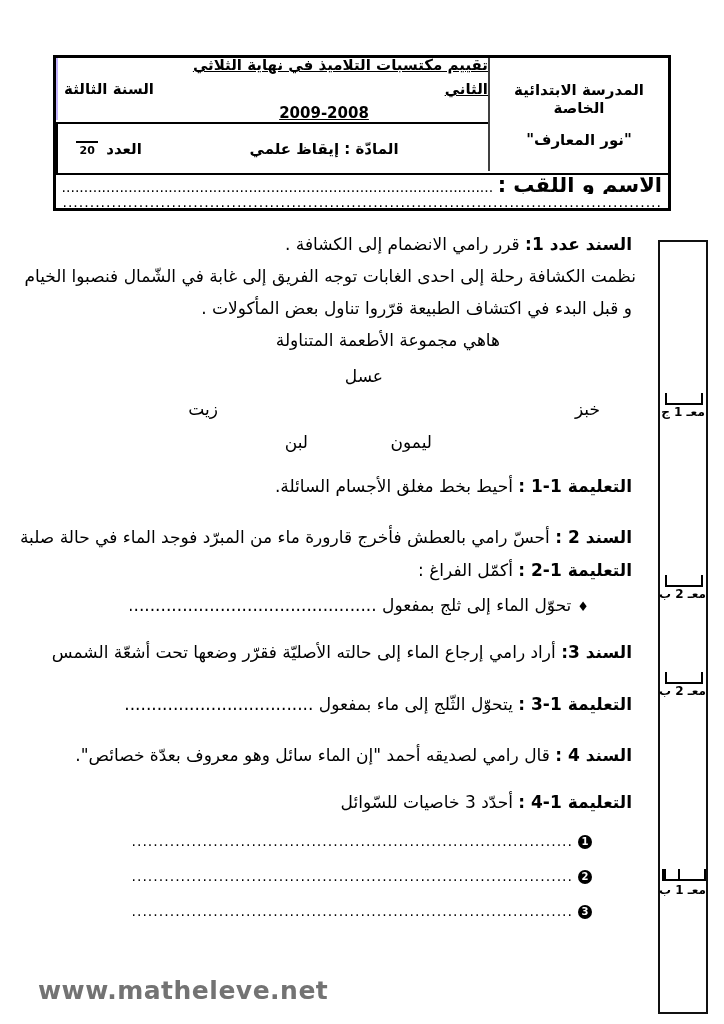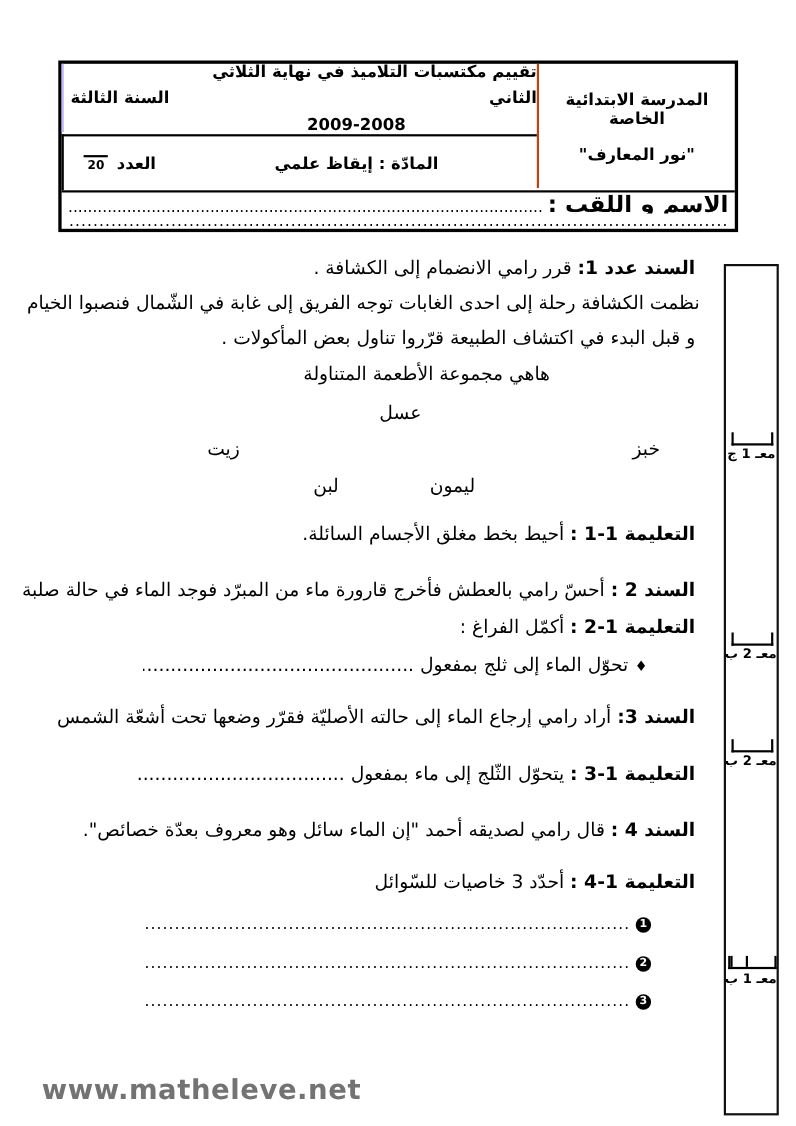--- a/index.html
+++ b/index.html
@@ -2,30 +2,30 @@
 <html lang="ar"><head>
 <meta charset="utf-8">
 <style>
   html,body{margin:0;padding:0;background:#e8e8e8;}
   .page{position:relative;width:724px;height:1024px;background:#ffffff;overflow:hidden;
         font-family:"DejaVu Sans",sans-serif;color:#000;direction:rtl;}
 
   
   .hdr{position:absolute;left:53px;top:55px;width:612px;height:150px;border:3px solid #000;}
   .hdr-upper{position:absolute;top:0;left:0;right:0;height:113px;}
-  .school-cell{position:absolute;top:0;right:0;width:178px;height:113px;border-left:2px solid #c2410c;
+  .school-cell{position:absolute;top:0;right:0;width:178px;height:113px;border-left:2px solid #404040;
                display:flex;flex-direction:column;justify-content:center;gap:14px;text-align:center;
                font-weight:bold;font-size:15px;}
   .grade-cell{position:absolute;top:0;left:0;width:102px;height:62px;border-left:2px solid #c4b5fd;
               display:flex;align-items:center;justify-content:center;font-weight:bold;font-size:15px;}
   .score-cell{position:absolute;top:64px;left:0;width:102px;height:49px;border-left:2px solid #000;border-top:2px solid #000;
               display:flex;align-items:center;justify-content:center;gap:8px;font-weight:bold;font-size:15px;}
   .title-cell{position:absolute;top:0;right:180px;left:104px;height:62px;
               display:flex;flex-direction:column;align-items:center;justify-content:center;
-              font-weight:bold;font-size:15px;line-height:1.6;}
+              font-weight:bold;font-size:15px;line-height:1.6;text-decoration:underline;}
   .subject-cell{position:absolute;top:64px;right:180px;left:104px;height:49px;border-top:2px solid #000;
               display:flex;align-items:center;justify-content:center;font-weight:bold;font-size:15px;}
   .name-row{position:absolute;left:0;right:0;top:115px;bottom:0;border-top:2px solid #000;
             padding:2px 6px 0 6px;font-size:14px;}
   .name-line{white-space:nowrap;overflow:hidden;height:17px;line-height:17px;}
   .name-label{font-weight:bold;font-size:21px;}
   .dots{letter-spacing:1px;}
   .frac{display:inline-flex;flex-direction:column;align-items:center;direction:ltr;line-height:1;}
   .frac-bar{display:block;width:22px;border-top:2px solid #000;margin-bottom:2px;}
   .frac-den{font-size:11px;font-weight:bold;}

